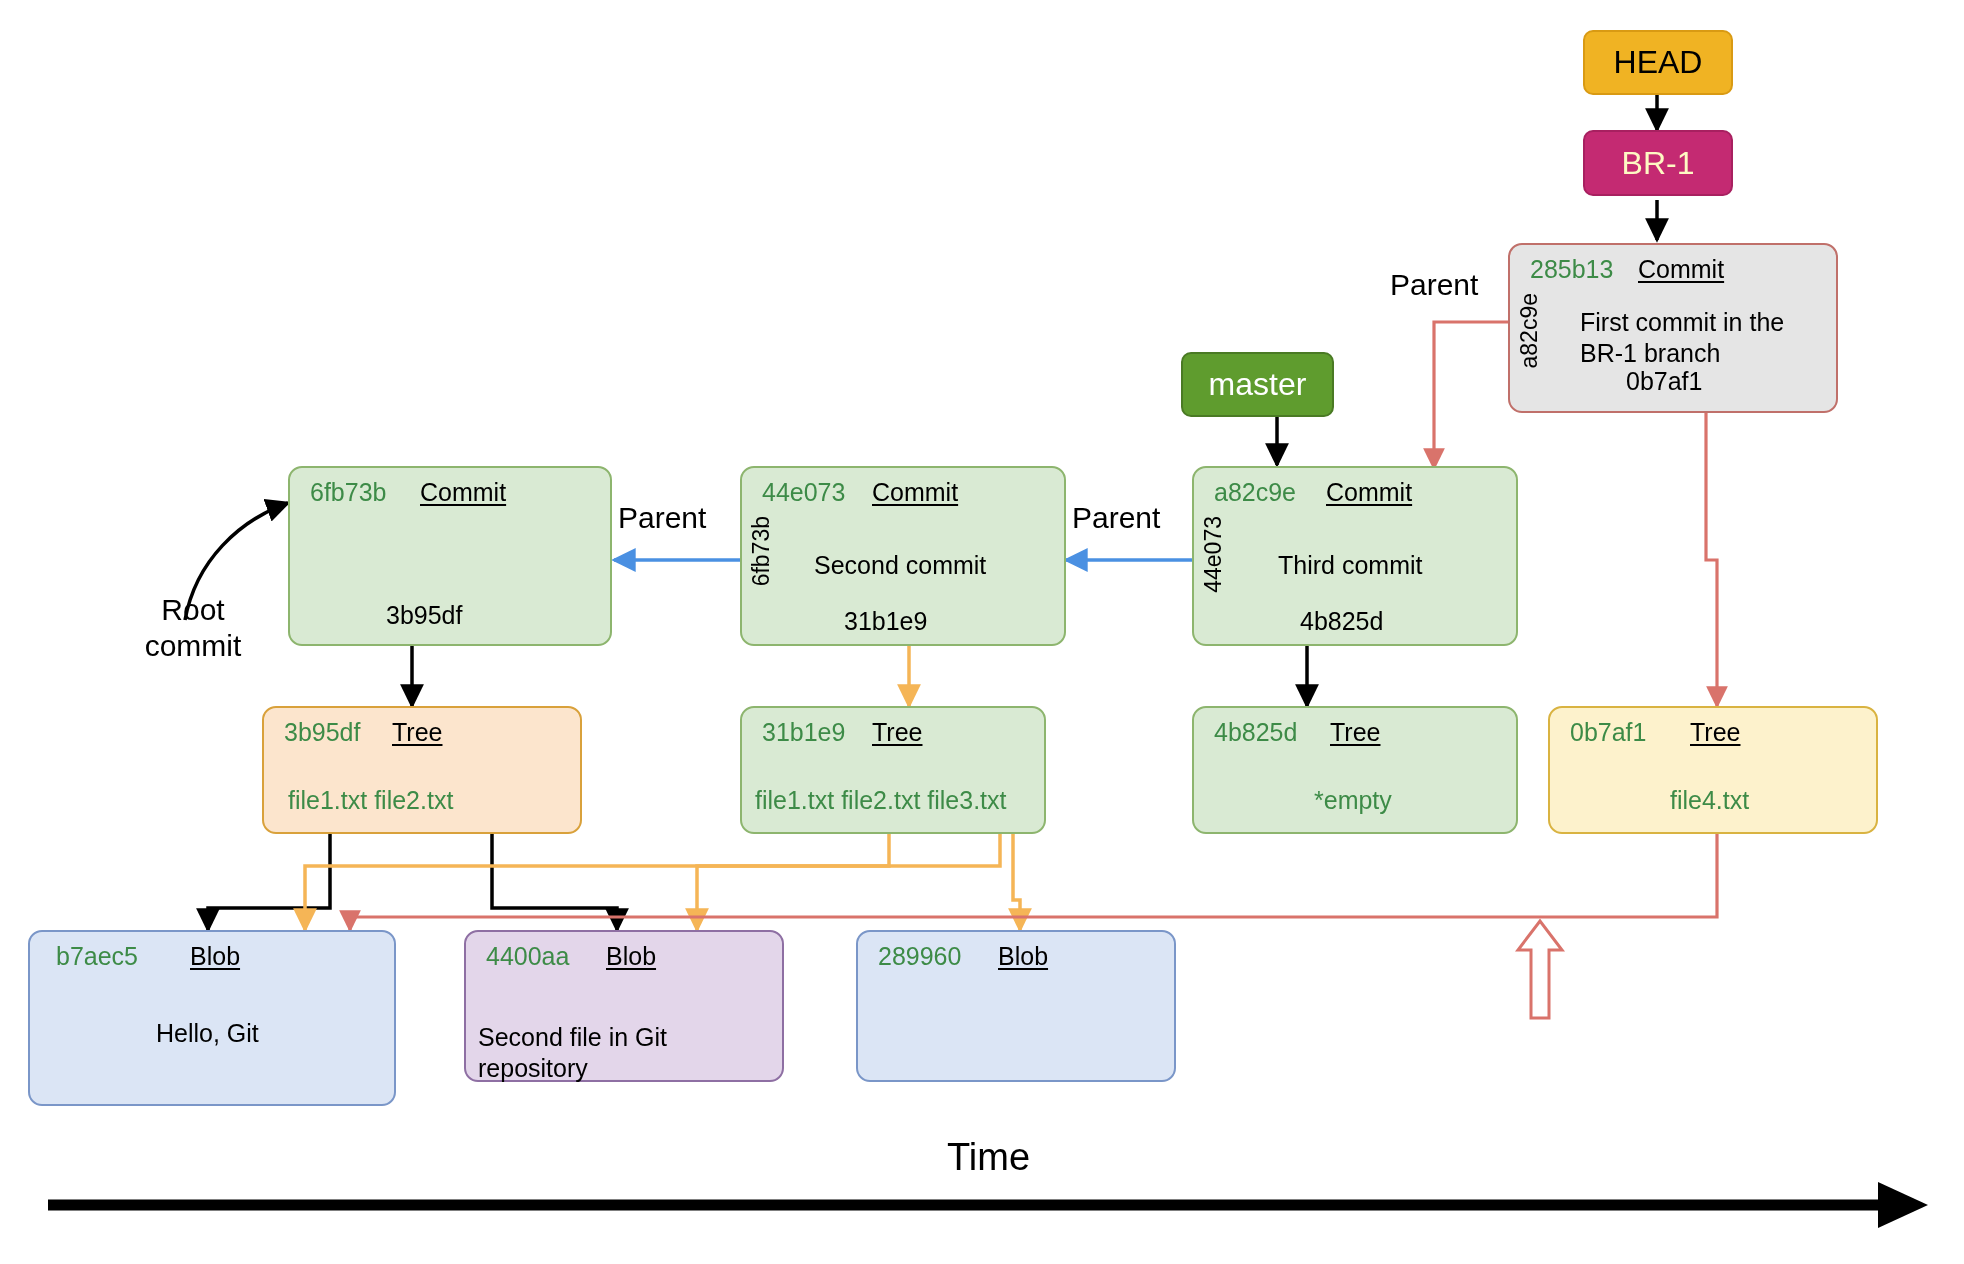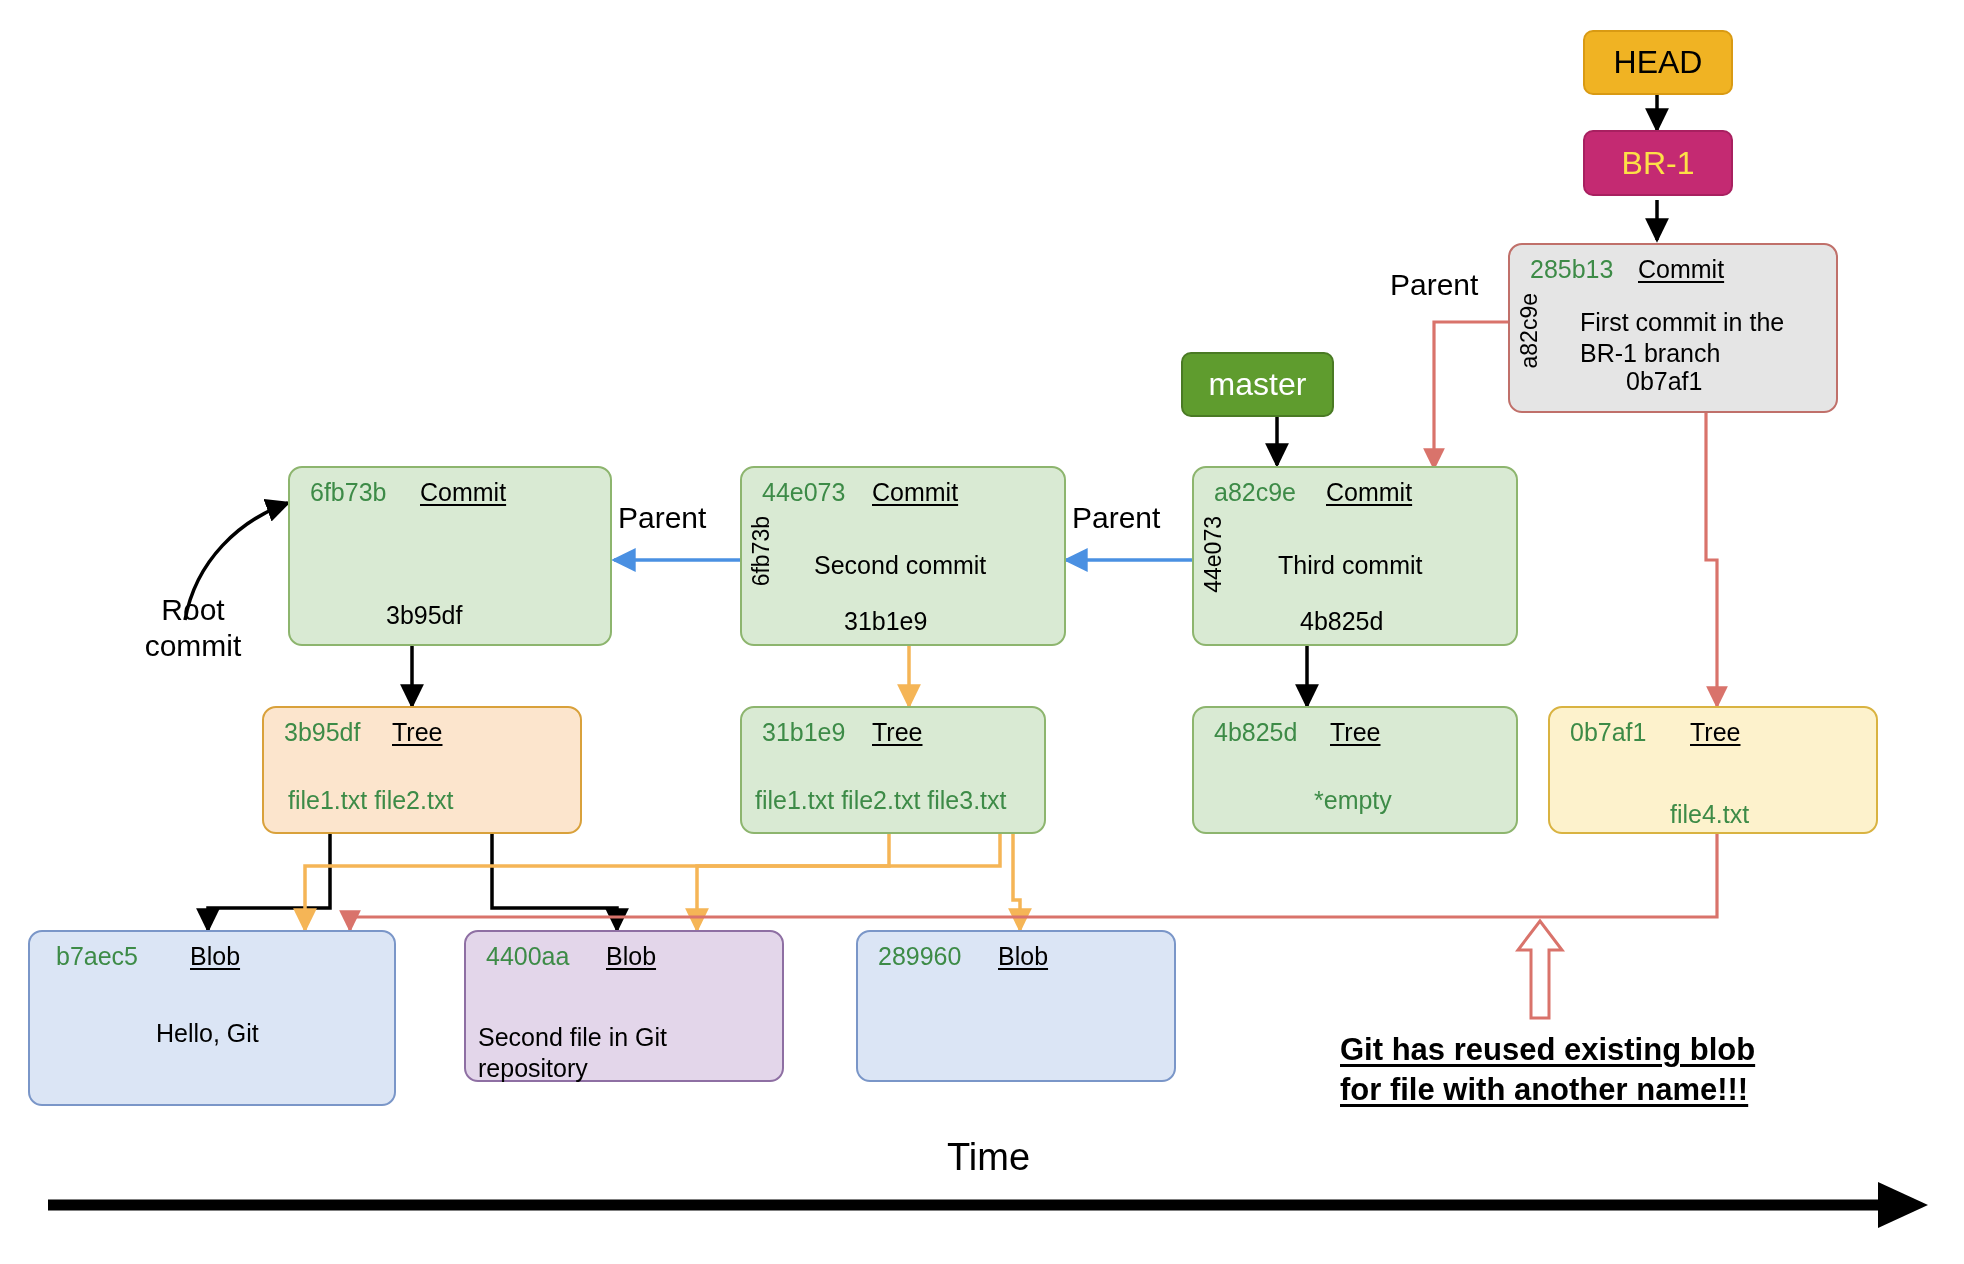--- a/index.html
+++ b/index.html
@@ -94,21 +94,21 @@
     box-sizing: border-box;
     border-radius: 10px;
     display: flex;
     align-items: center;
     justify-content: center;
     font-size: 32px;
     border-width: 2px;
     border-style: solid;
   }
   .ref-head   { background: #f0b323; border-color: #d99a13; color: #000000; }
-  .ref-br1    { background: #c42a72; border-color: #a82060; color: #fde047; }
+  .ref-br1    { background: #c42a72; border-color: #a82060; color: #fef9c3; }
   .ref-master { background: #5f9c2e; border-color: #4a7a24; color: #ffffff; }
 
   
   .label {
     position: absolute;
     color: #000000;
     font-size: 30px;
     white-space: pre-line;
     line-height: 1.2;
   }
@@ -246,21 +246,21 @@
 
   <div class="node tree-green" style="left:1192px; top:706px; width:326px; height:128px;">
     <span class="hash">4b825d</span>
     <span class="kind" style="left:136px;">Tree</span>
     <span class="files" style="left:120px; top:78px;">*empty</span>
   </div>
 
   <div class="node tree-yellow" style="left:1548px; top:706px; width:330px; height:128px;">
     <span class="hash">0b7af1</span>
     <span class="kind" style="left:140px;">Tree</span>
-    <span class="files" style="left:120px; top:92px;text-align:right;">file4.txt</span>
+    <span class="files" style="left:120px; top:78px;text-align:right;">file4.txt</span>
   </div>
 
   <div class="node blob-blue" style="left:28px; top:930px; width:368px; height:176px;">
     <span class="hash" style="left:26px;">b7aec5</span>
     <span class="kind" style="left:160px;">Blob</span>
     <span class="body" style="left:126px; top:86px;">Hello, Git</span>
   </div>
 
   <div class="node blob-purple" style="left:464px; top:930px; width:320px; height:152px;">
     <span class="hash">4400aa</span>
@@ -275,18 +275,16 @@
 
   <div class="label label-root" style="left:128px; top:592px; width:130px;">Root
 commit</div>
 
   <div class="label label-parent" style="left:618px; top:500px;">Parent</div>
 
   <div class="label label-parent" style="left:1072px; top:500px;">Parent</div>
 
   <div class="label label-parent" style="left:1390px; top:267px;">Parent</div>
 
-  <div class="note" style="left:1340px; top:1030px; width:520px;">Git has reused existing blob
-for file with another name!!!</div>
 
   <div class="label label-time" style="left:947px; top:1135px;">Time</div>
 
 </div>
 
 </body></html>

